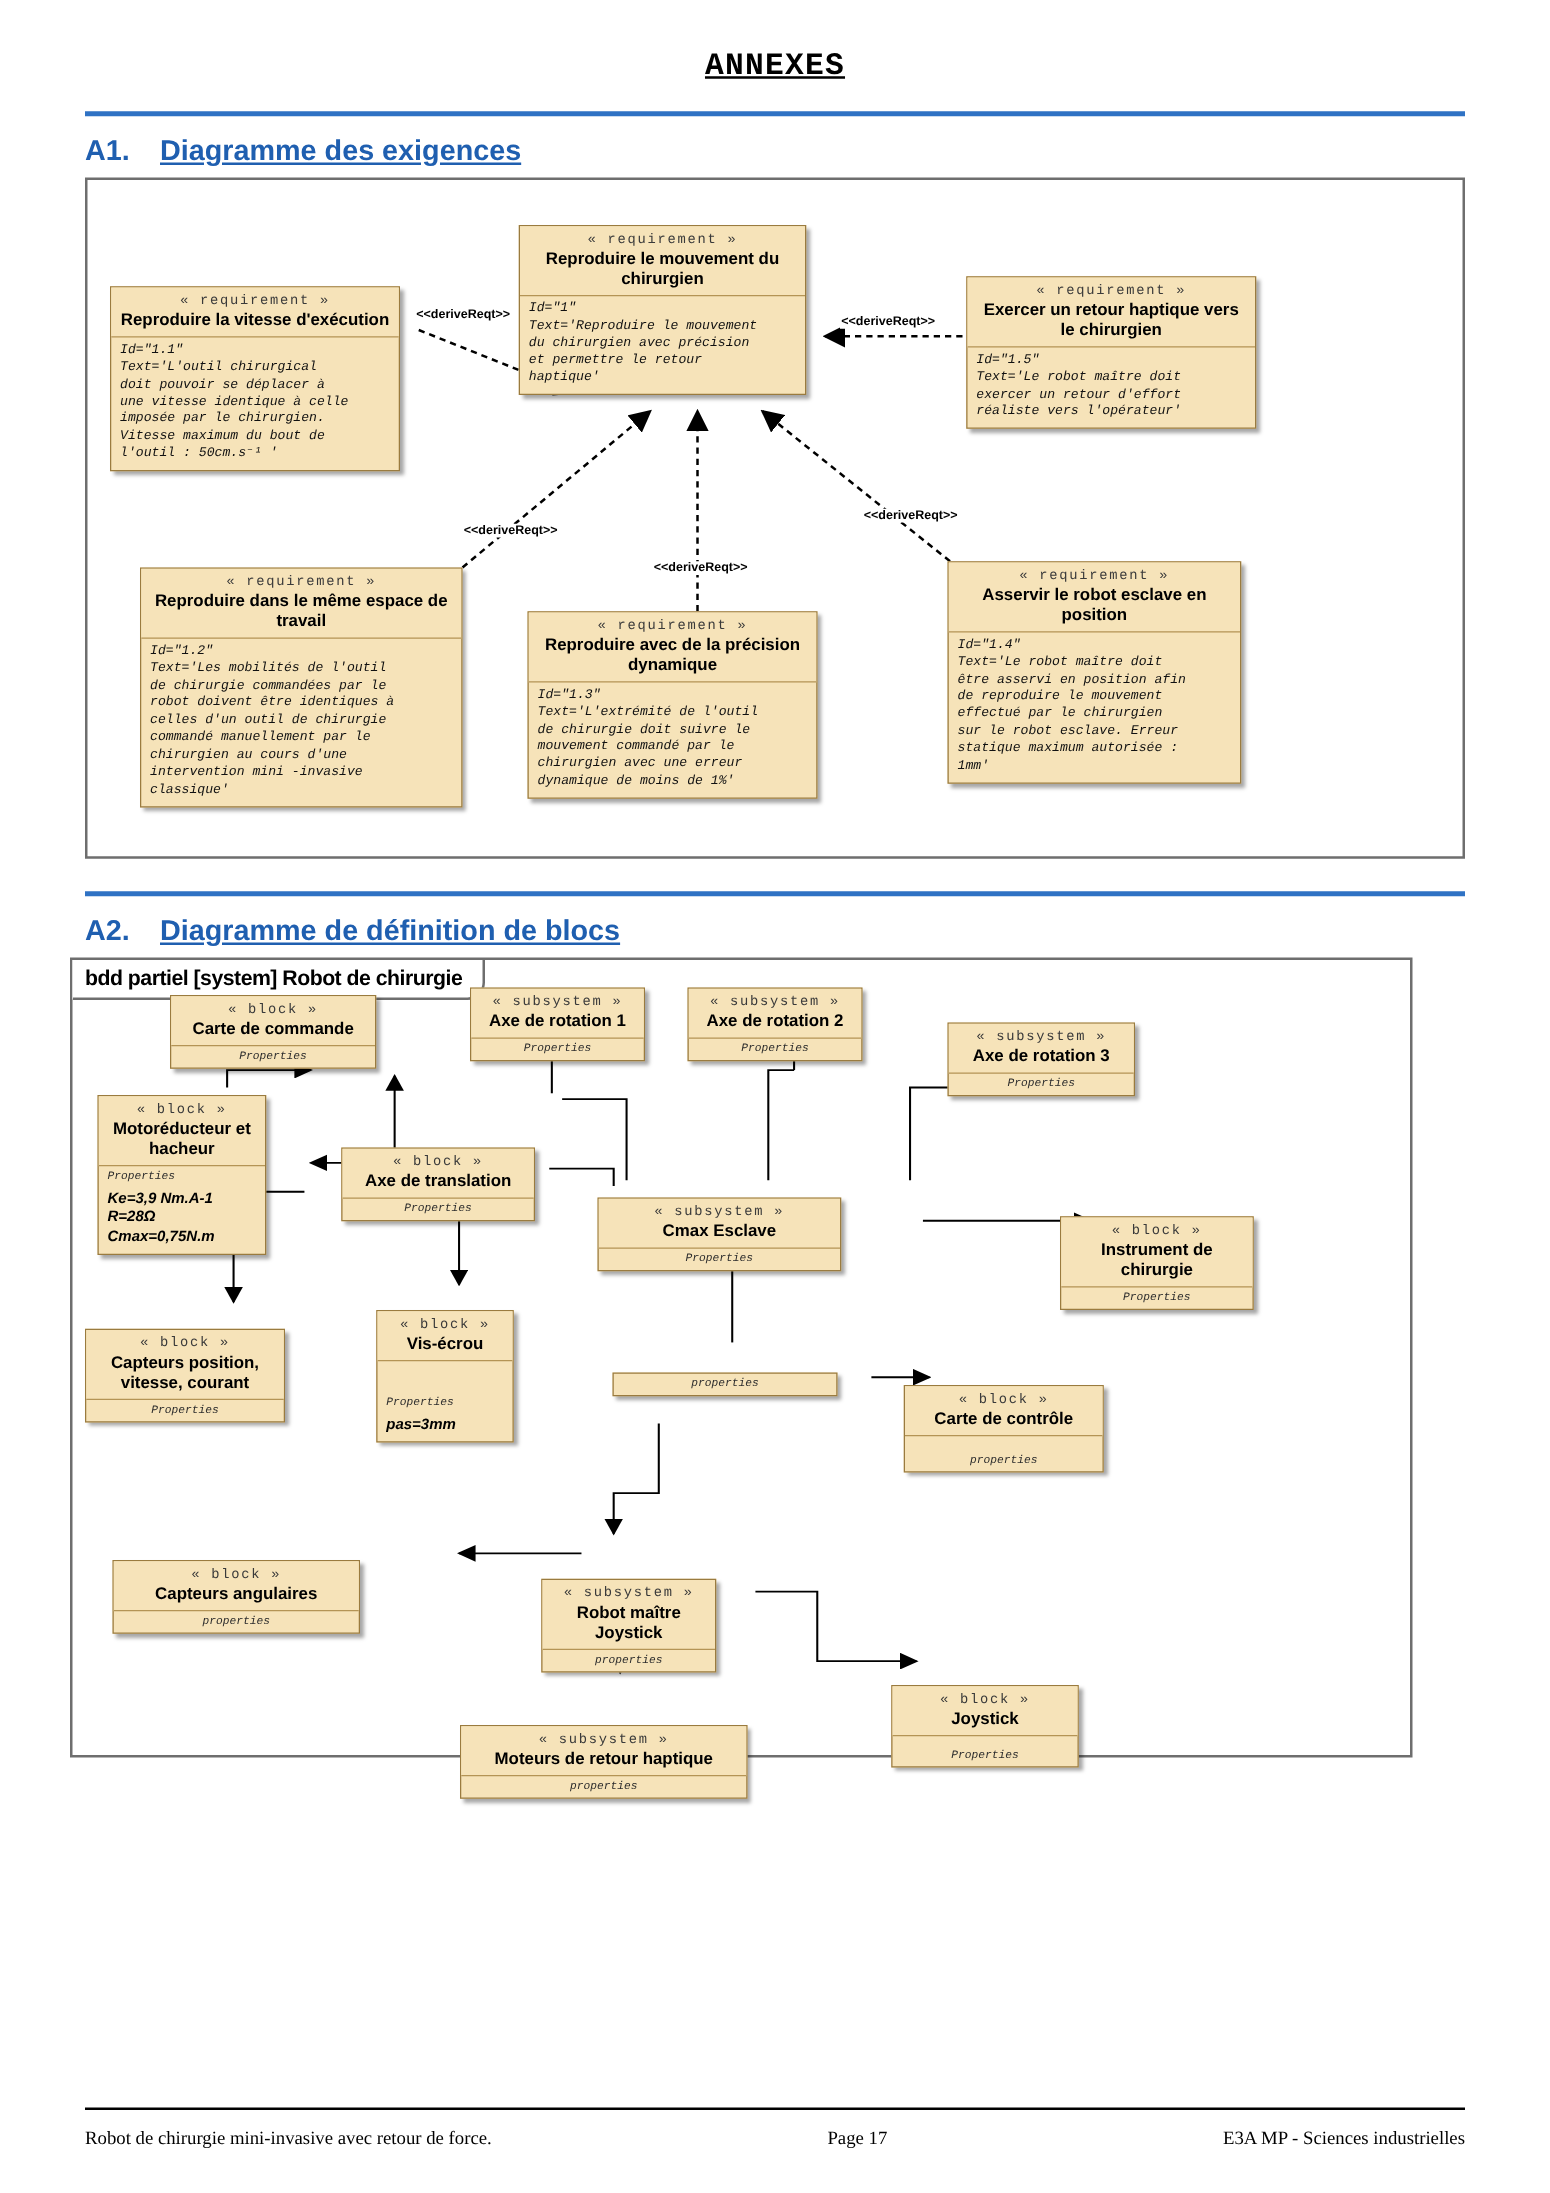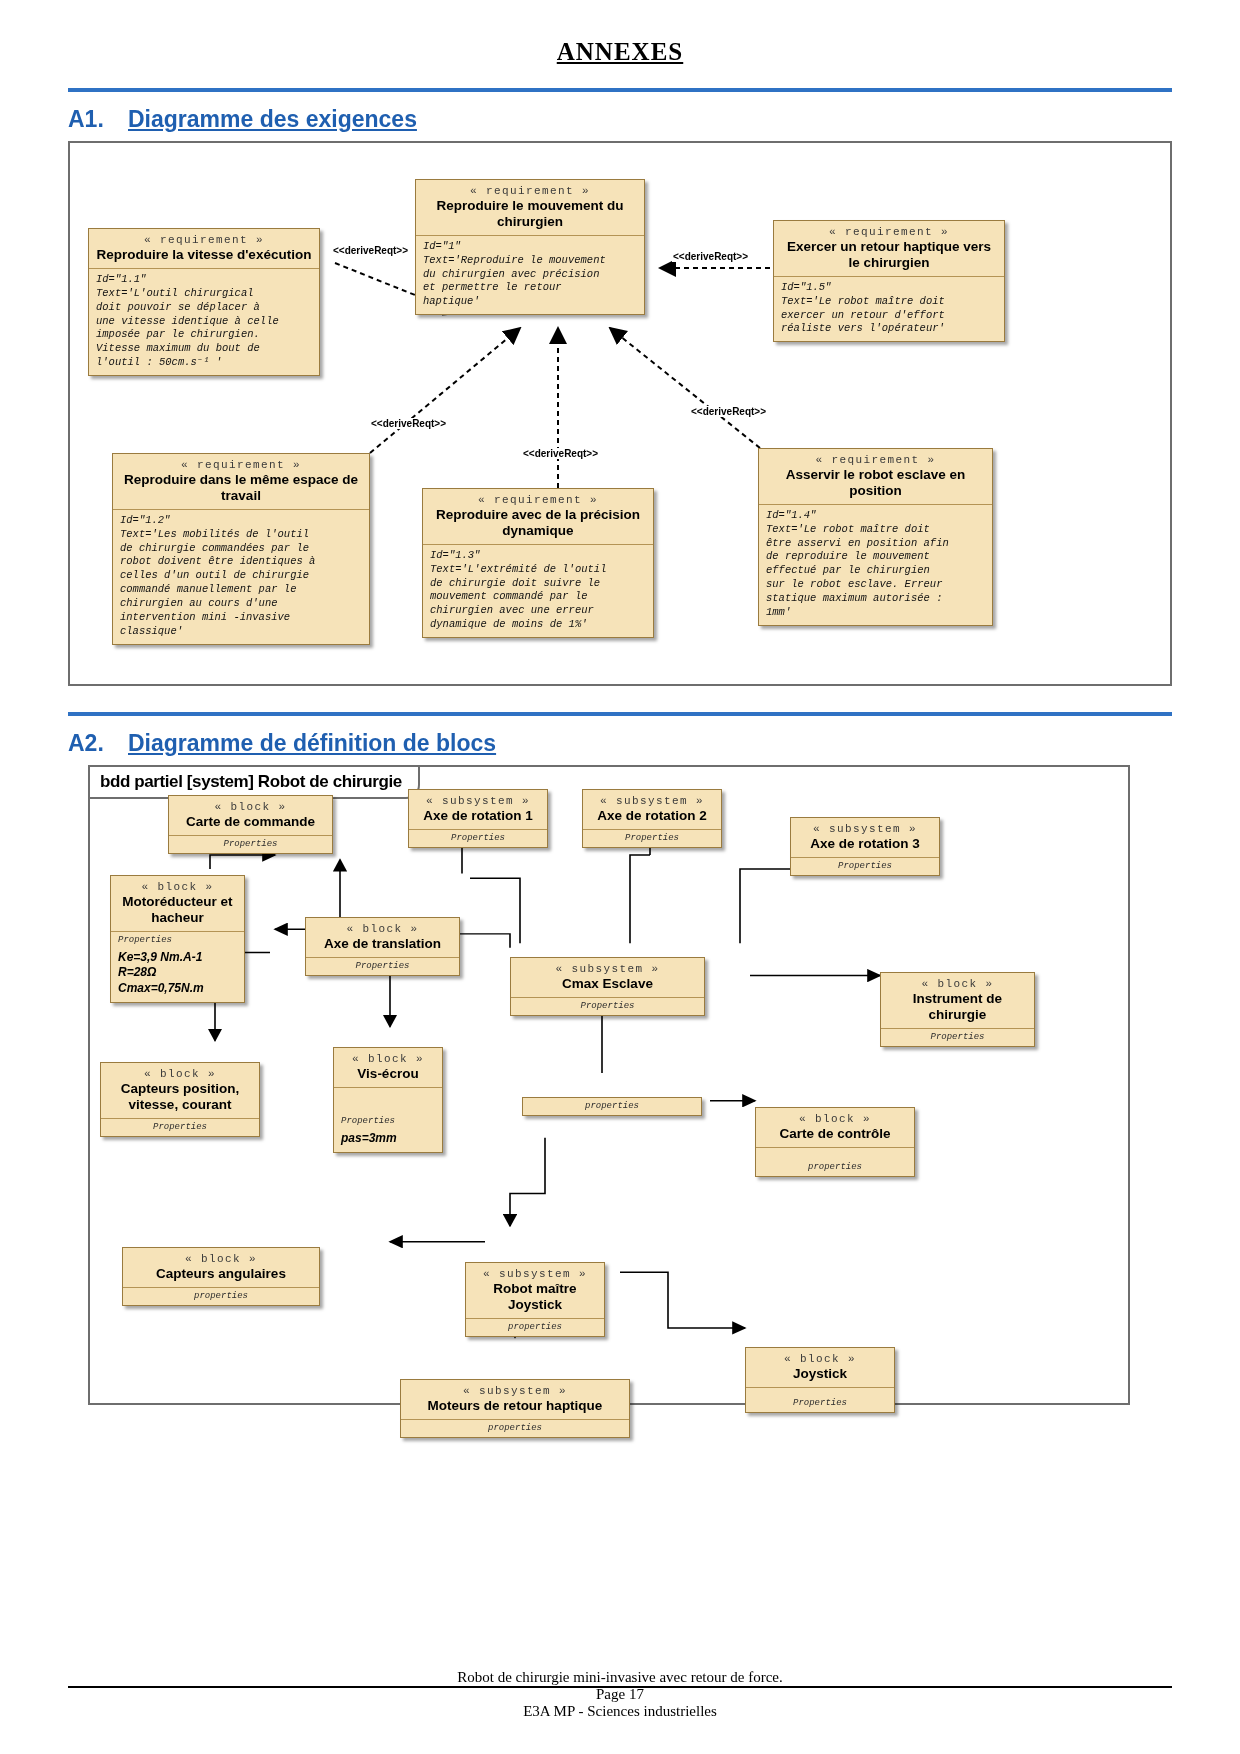--- a/index.html
+++ b/index.html
@@ -9,21 +9,21 @@
     background:#ffffff;
     font-family:"Liberation Sans", sans-serif;
     color:#000;
     position:relative;
     overflow:hidden;
   }
 
   
   .page-title {
     text-align:center;
-    font-family:Liberation Serif, serif;
+    font-family:Liberation Mono, monospace;
     font-size:25px;
     font-weight:bold;
     letter-spacing:1px;
     text-decoration:underline;
     margin-top:38px;
   }
 
   .rule-blue {
     height:4px;
     background:#2f72c4;
@@ -156,21 +156,20 @@
   }
   .footer {
     position:absolute;
     left:68px; right:68px;
     bottom:34px;
     display:flex;
     justify-content:space-between;
     align-items:center;
     font-family:"Liberation Serif", serif;
     font-size:15px;
-    flex-direction:column;
   }
   .footer .mid { flex:0 0 auto; }
 </style>
 </head>
 <body>
 
 <div class="page-title">ANNEXES</div>
 
 <div class="rule-blue"></div>
 <div class="sec-head">
@@ -288,21 +287,21 @@
 
   </div>
 </div>
 
 <div class="rule-blue" style="margin-top:26px;"></div>
 <div class="sec-head">
   <span class="sec-num">A2.</span>
   <span class="sec-name">Diagramme de définition de blocs</span>
 </div>
 
-<div class="frame" style="height:640px; margin-left:88px; margin-right:110px;">
+<div class="frame" style="height:640px; margin-left:56px; margin-right:110px;">
   <div class="frame-tab">bdd partiel [system] Robot de chirurgie</div>
   <div class="frame-body">
 
     <svg class="wires" viewBox="0 0 1038 686" preserveAspectRatio="none">
       <defs>
         <marker id="ar2" markerWidth="9" markerHeight="9" refX="8" refY="4.5" orient="auto">
           <path d="M0,0 L9,4.5 L0,9 z" fill="#000"></path>
         </marker>
       </defs>
 

